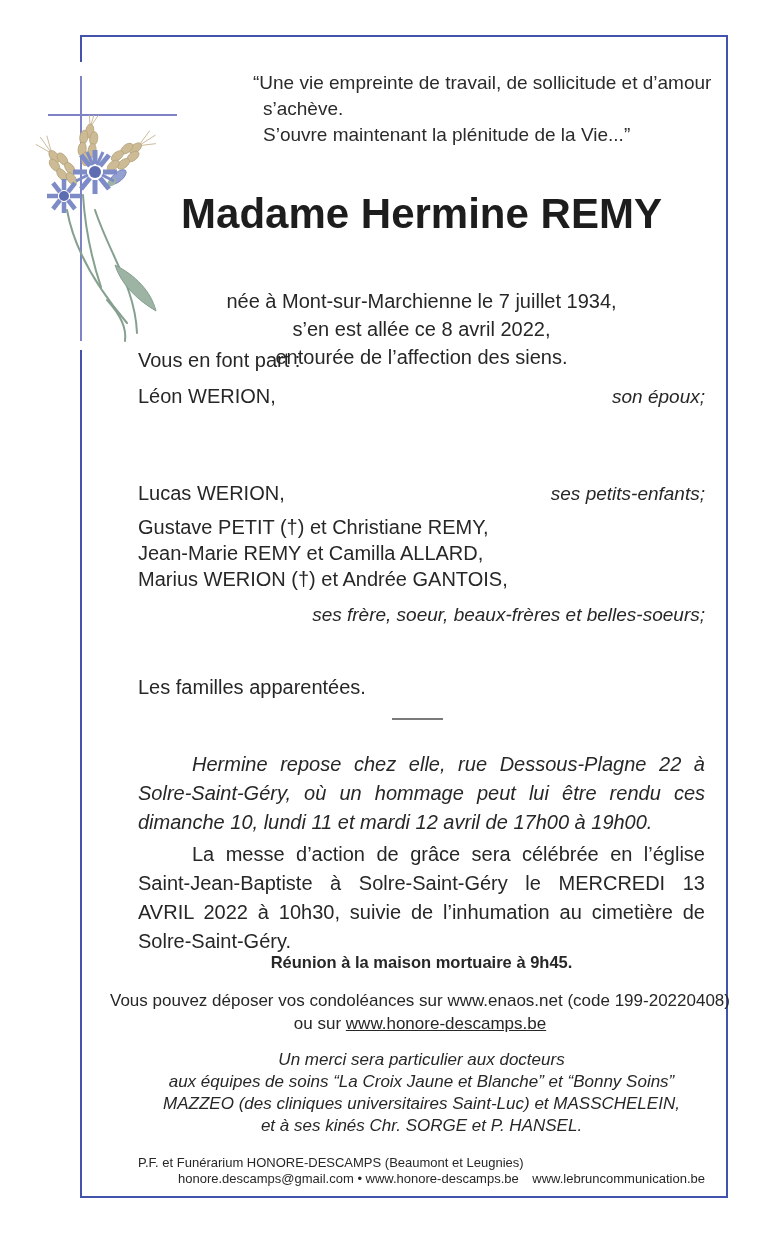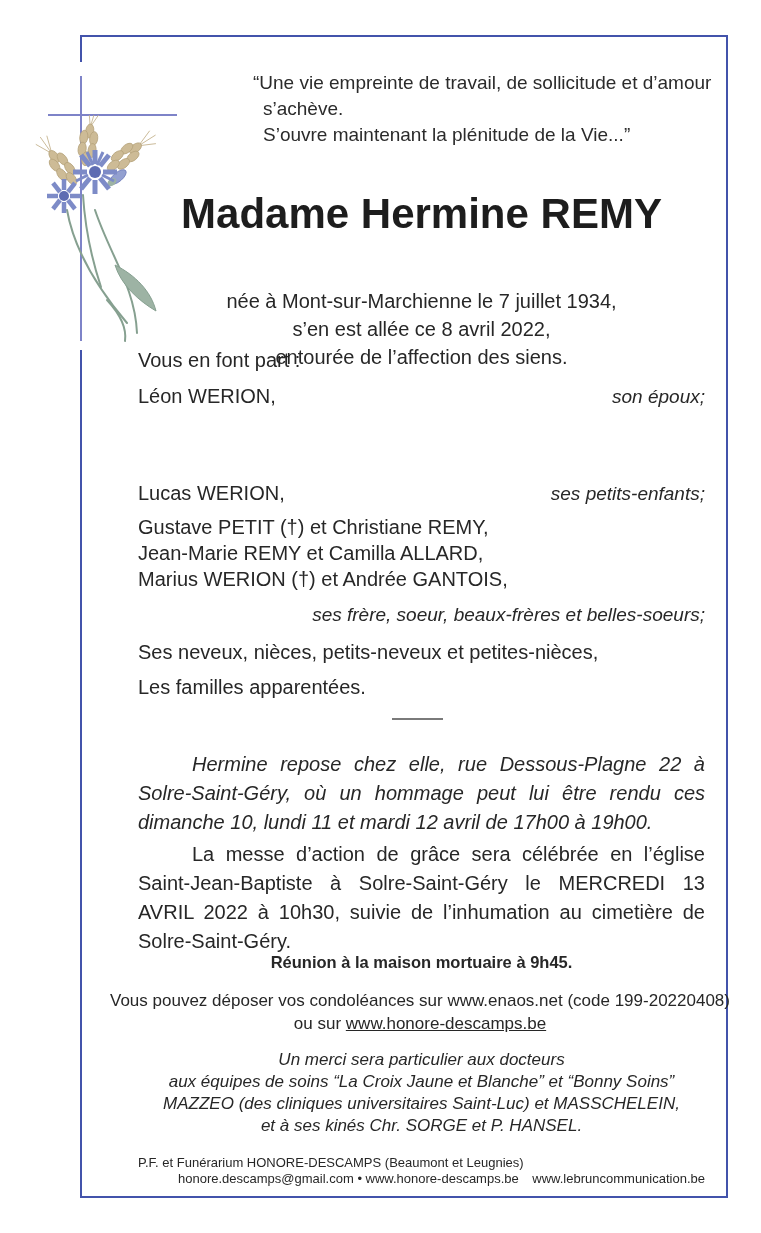--- a/index.html
+++ b/index.html
@@ -170,23 +170,20 @@
   </div>
   <div class="abs frow" style="top:542px">
     <span class="nm">Jean-Marie REMY et Camilla ALLARD,</span>
   </div>
   <div class="abs frow" style="top:568px">
     <span class="nm">Marius WERION (†) et Andrée GANTOIS,</span>
   </div>
   <div class="abs frow" style="top:604px">
     <span class="rel rel-only" style="width:100%">ses frère, soeur, beaux-frères et belles-soeurs;</span>
   </div>
-  <div class="abs frow" style="top:641px">
-    <span class="nm">Ses neveux, nièces, petits-neveux et petites-nièces,</span>
-  </div>
   <div class="abs frow" style="top:676px">
     <span class="nm">Les familles apparentées.</span>
   </div>
 
   <div class="abs divider"></div>
 
   <div class="abs para para1">Hermine repose chez elle, rue Dessous-Plagne 22 à Solre-Saint-Géry, où un hommage peut lui être rendu ces dimanche 10, lundi 11 et mardi 12 avril  de 17h00 à 19h00.</div>
 
   <div class="abs para para2">La messe d’action de grâce sera célébrée en l’église Saint-Jean-Baptiste à Solre-Saint-Géry le MERCREDI 13 AVRIL 2022 à 10h30, suivie de l’inhumation au cimetière de Solre-Saint-Géry.</div>
   <div class="abs reunion">Réunion à la maison mortuaire à 9h45.</div>

